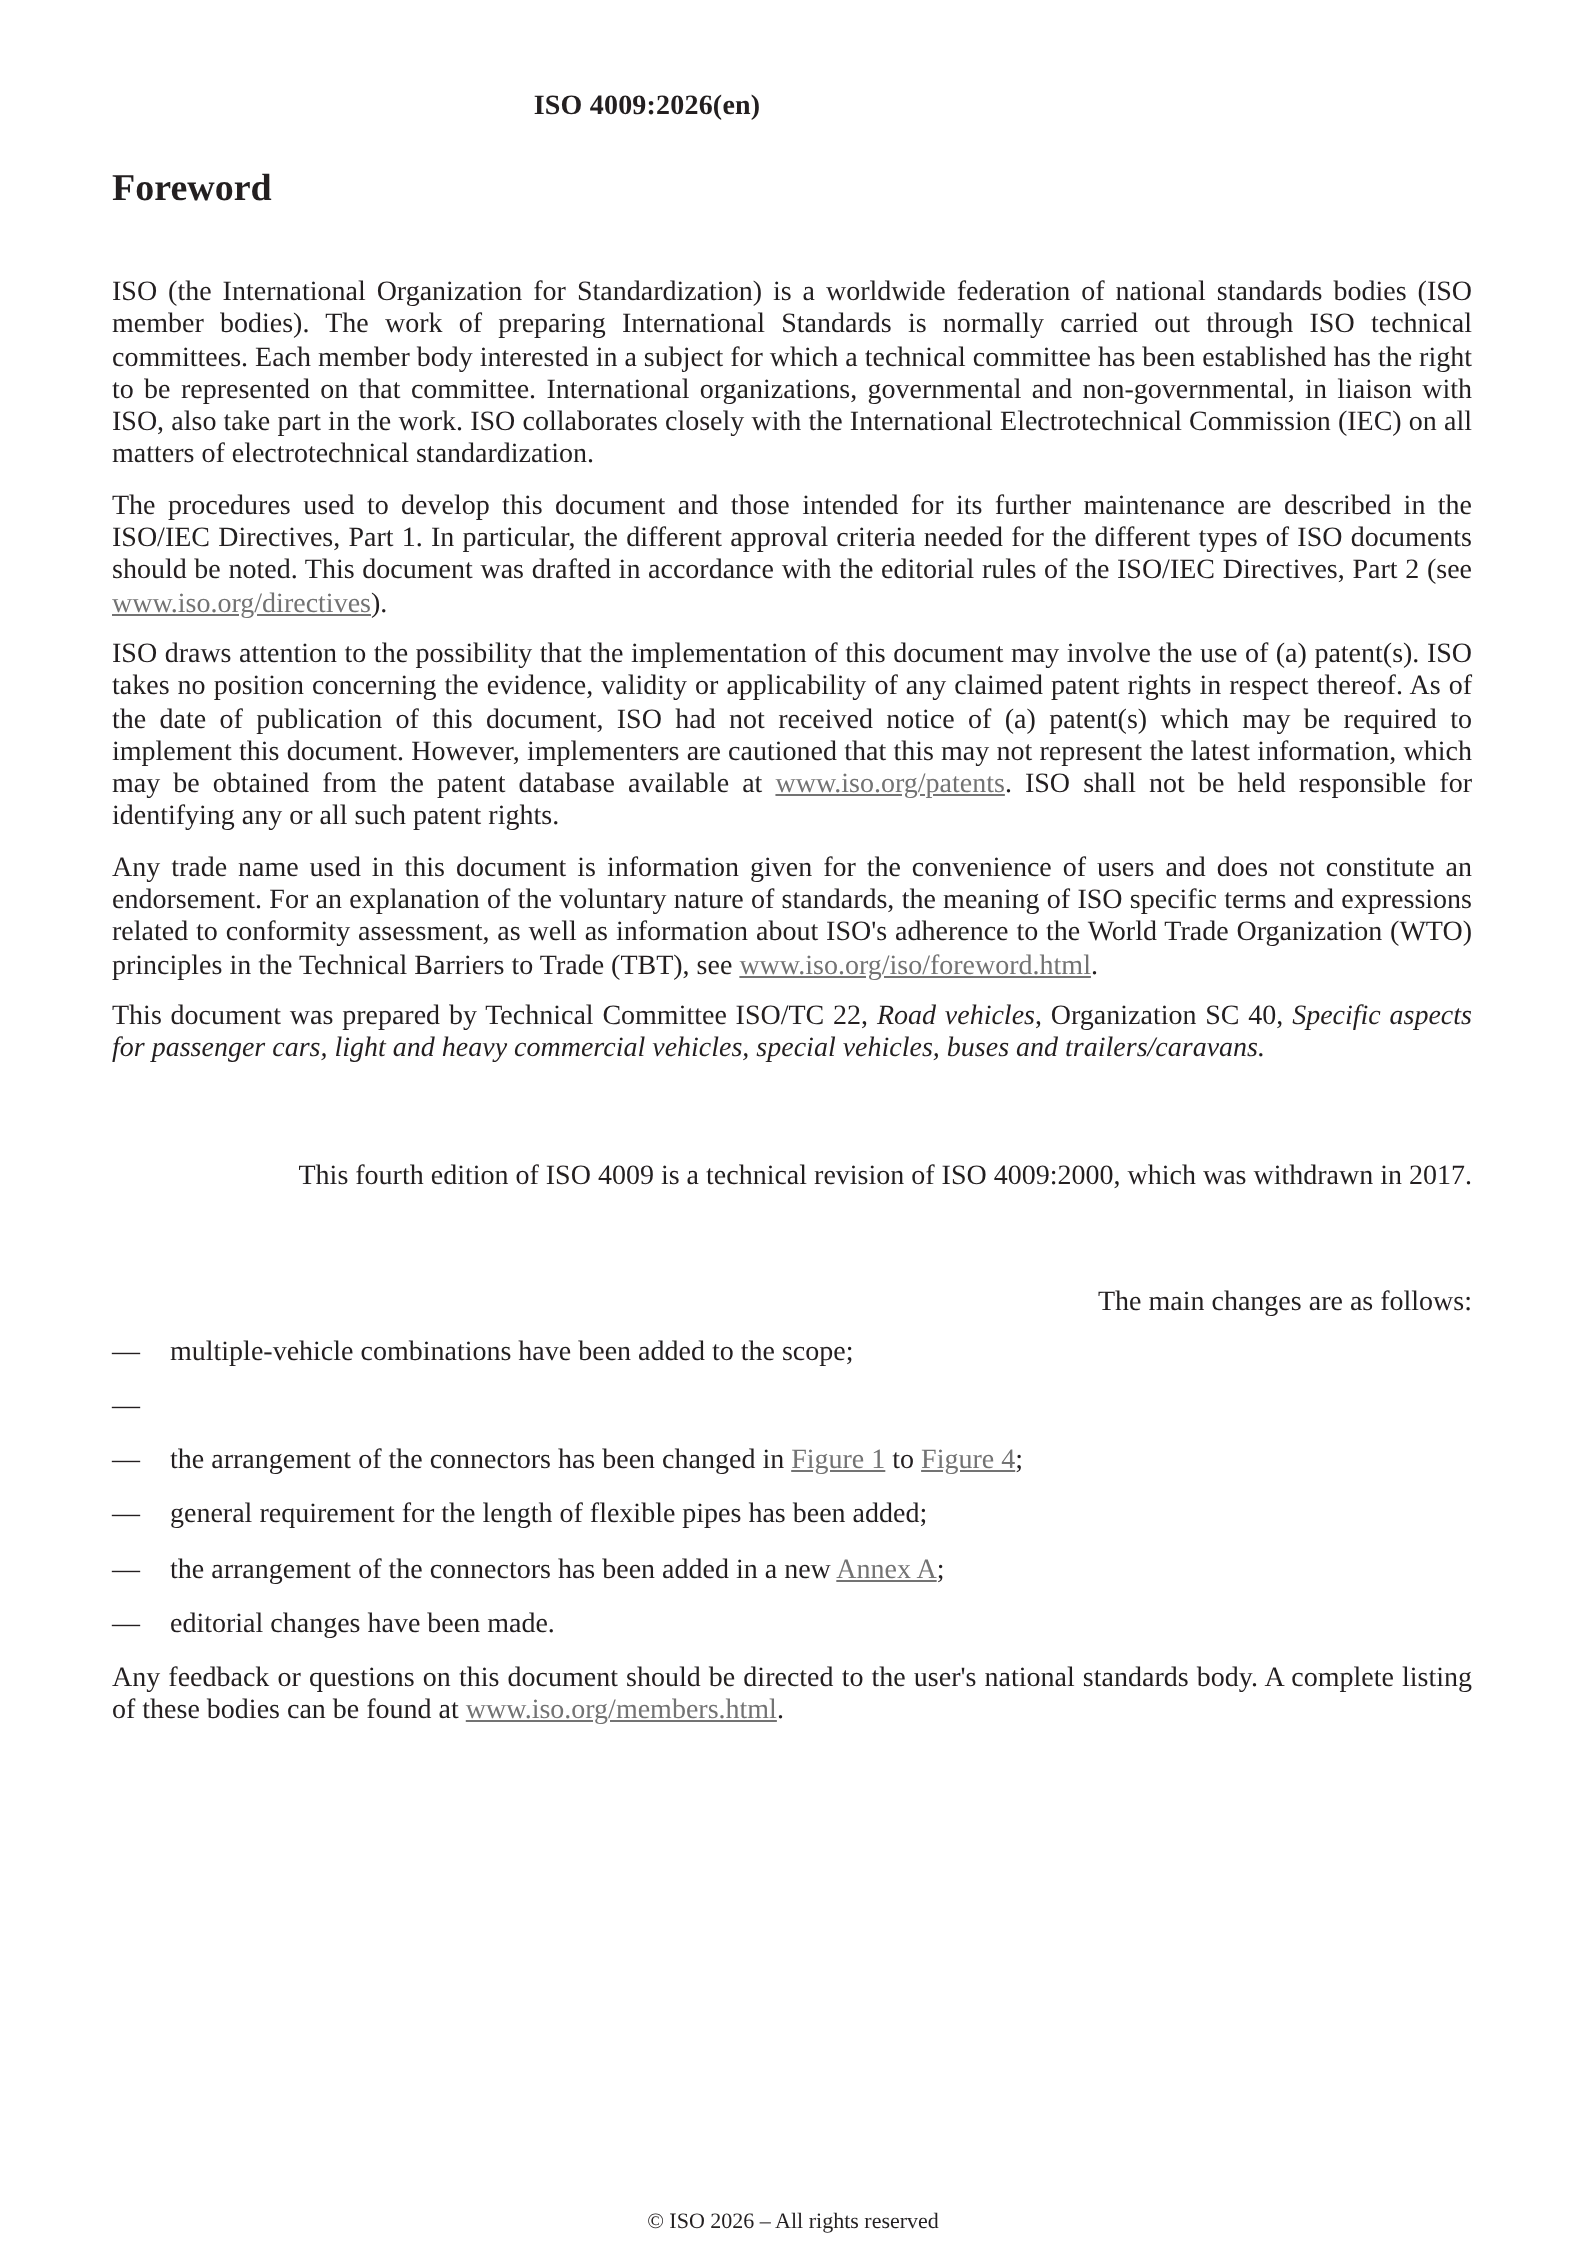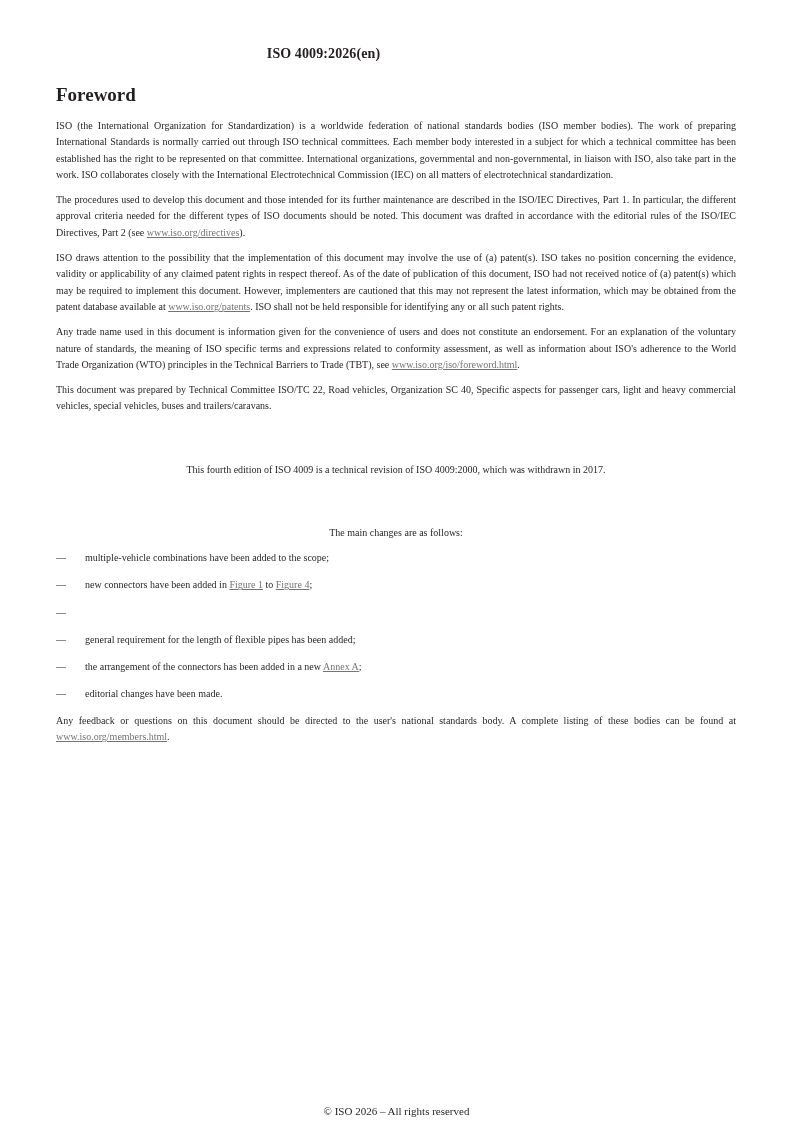--- a/index.html
+++ b/index.html
@@ -10,30 +10,30 @@
     }
     .header {
       position: absolute; top: 46px; left: 0; width: 647px;
       text-align: center; font-weight: bold; font-size: 14px; letter-spacing: 0.1px;
     }
     .title {
       position: absolute; top: 84px; left: 56px;
       font-weight: bold; font-size: 19px; margin: 0;
     }
     .content {
-      position: absolute; top: 118px; left: 56px; width: 680px;
-      font-size: 10px; line-height: 16.3px;
+      position: absolute; top: 139px; left: 56px; width: 680px;
+      font-size: 14px; line-height: 16.3px;
     }
     .content p { margin: 0 0 9px 0; text-align: justify; }
-    .content p.nj { text-align: center; margin-top: 47px; }
+    .content p.nj { text-align: right; margin-top: 47px; }
     a.lnk { color: #737373; text-decoration: underline; }
     ul.changes { list-style: none; margin: 0; padding: 0; }
     ul.changes li { display: flex; margin: 0 0 10.8px 0; }
     ul.changes li .dash { width: 29px; flex: none; }
-    .italic { }
+    .italic { font-style: italic; }
     .footer {
       position: absolute; top: 1102px; left: 0; width: 793px;
       text-align: center; font-size: 11px; line-height: 18px;
     }
     .page-num { font-size: 10px; }
   </style>
 </head>
 <body>
 
 <div class="header">ISO 4009:2026(en)</div>
@@ -55,24 +55,24 @@
 
   <p class="nj">The main changes are as follows:</p>
 
   <ul class="changes">
     <li>
       <span class="dash">—</span>
       <span>multiple-vehicle combinations have been added to the scope;</span>
     </li>
     <li>
       <span class="dash">—</span>
-      <span><span>new connectors have been added in </span><a class="lnk">Figure 1</a><span> to </span><a class="lnk">Figure 4</a><span>;</span></span>
     </li>
     <li>
       <span class="dash">—</span>
+      <span><span>the arrangement of the connectors has been changed in </span><a class="lnk">Figure 1</a><span> to </span><a class="lnk">Figure 4</a><span>;</span></span>
     </li>
     <li>
       <span class="dash">—</span>
       <span>general requirement for the length of flexible pipes has been added;</span>
     </li>
     <li>
       <span class="dash">—</span>
       <span><span>the arrangement of the connectors has been added in a new </span><a class="lnk">Annex A</a><span>;</span></span>
     </li>
     <li>

